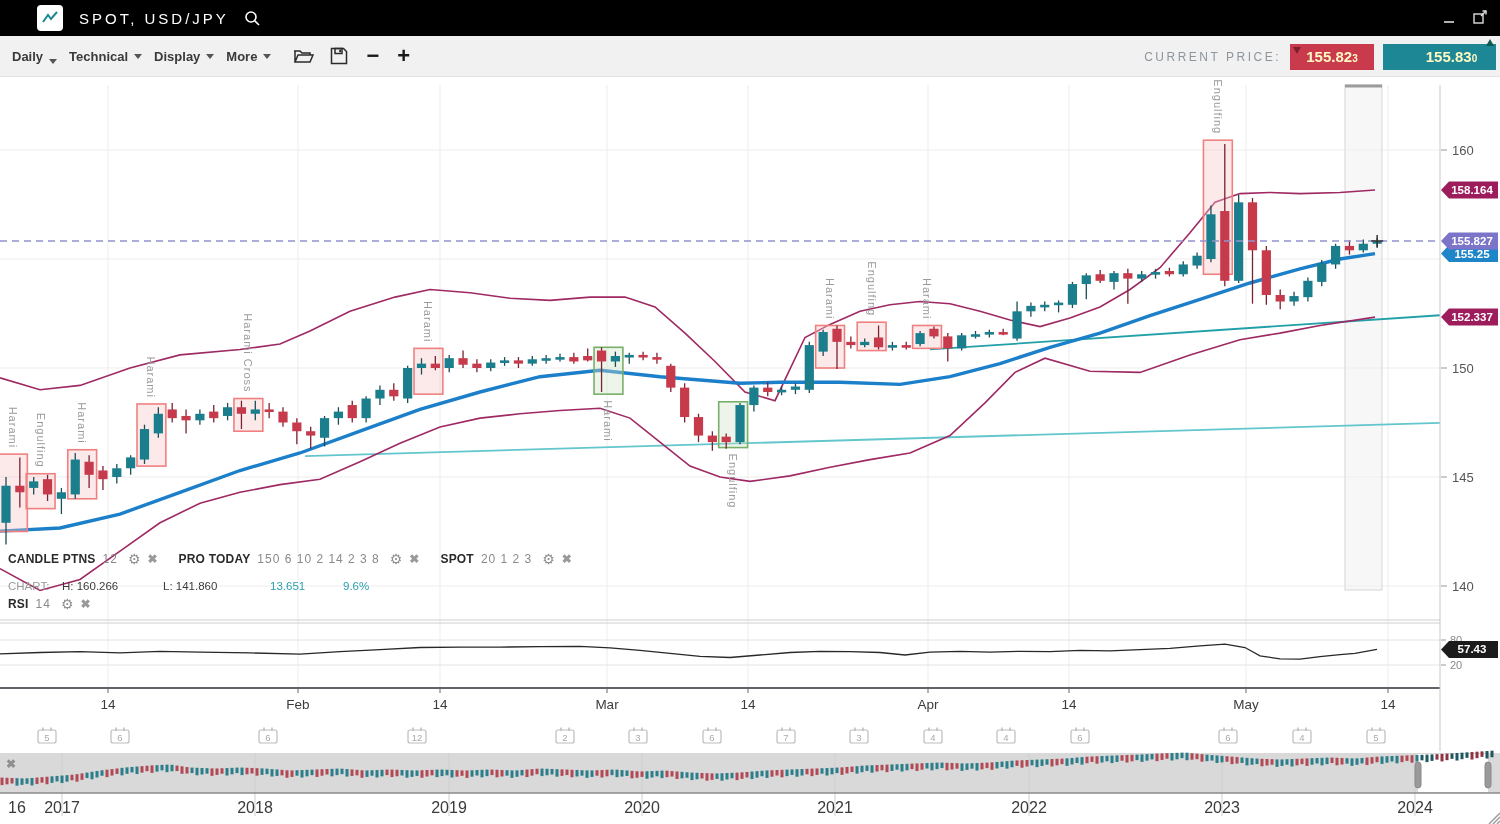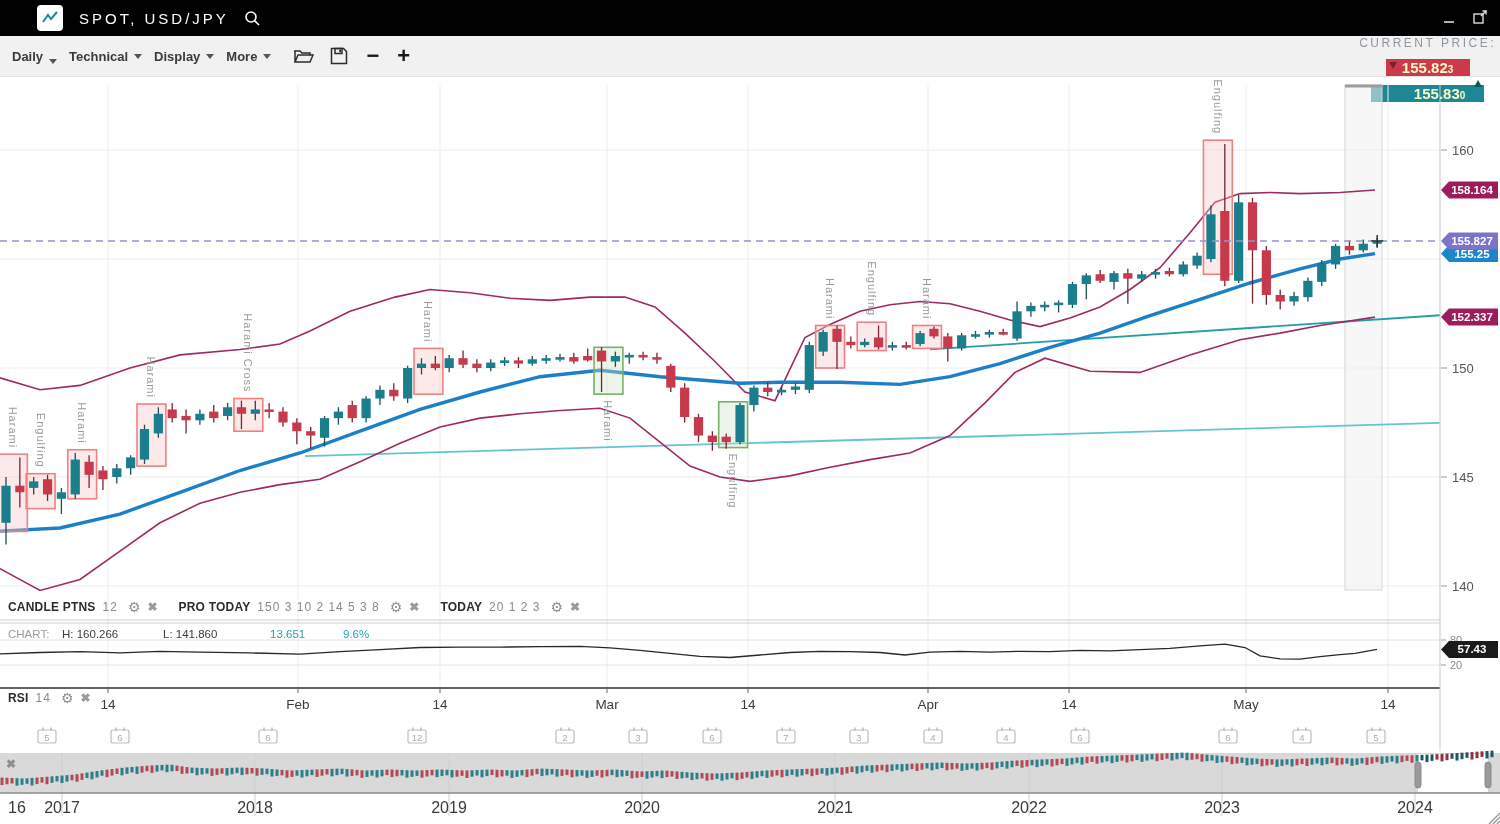--- a/index.html
+++ b/index.html
@@ -12,31 +12,31 @@
   .tsearch{margin-left:14px;display:flex;align-items:center;}
   .winbtns{position:absolute;right:10px;top:0;height:36px;display:flex;align-items:center;gap:14px;color:#ddd;}
   .winbtn{width:16px;height:16px;display:flex;align-items:center;justify-content:center;cursor:default;}
   
   .toolbar{position:absolute;left:0;top:36px;width:1500px;height:41px;background:#f1f1f1;display:flex;align-items:center;border-bottom:1px solid #e3e3e3;box-sizing:border-box;}
   .menu{display:flex;align-items:center;gap:6px;color:#3a3a3a;font-size:13px;font-weight:700;padding:4px 6px;}
   .menu:first-child{margin-left:6px;align-items:flex-end;}
   .caret{width:0;height:0;border-left:4.5px solid transparent;border-right:4.5px solid transparent;border-top:5px solid #555;}
   .toolicon{margin-left:16px;display:flex;align-items:center;}
   .zoombtn{font-size:22px;font-weight:700;color:#1a1a1a;margin-left:18px;line-height:1;}
-  .cp-wrap{position:absolute;right:4px;top:0;height:41px;display:flex;align-items:center;gap:9px;flex-direction:column;}
+  .cp-wrap{position:absolute;right:4px;top:0;height:41px;display:flex;align-items:center;gap:9px;}
   .cp-label{color:#8e959c;font-size:12px;letter-spacing:2.5px;font-weight:400;}
   .price-badge{position:relative;width:84px;height:26px;display:flex;align-items:center;justify-content:center;color:#fef9c3;font-size:15px;font-weight:700;}
   .price-badge .pip{font-size:10px;margin-top:3px;}
   .badge-bid{background:#c93a4d;}
   .badge-ask{background:#1d8795;width:89px;padding-left:24px;}
   .arr-down{position:absolute;left:3px;top:3px;width:0;height:0;border-left:4px solid transparent;border-right:4px solid transparent;border-top:7px solid #7d1f2f;}
   .arr-up{position:absolute;right:2px;top:-5px;width:0;height:0;border-left:4px solid transparent;border-right:4px solid transparent;border-bottom:7px solid #0d5a50;}
   
   #chartsvg{position:absolute;left:0;top:77px;}
-  .overlay{position:absolute;z-index:5;margin-top:48px;}
+  .overlay{position:absolute;z-index:5;}
   .legend-row{left:8px;display:flex;align-items:center;gap:7px;font-size:12px;color:#8a8a8a;white-space:nowrap;}
   .ind-name{color:#2b2b2b;font-weight:700;font-size:12px;letter-spacing:.2px;}
   .ind-params{color:#8a8a8a;font-size:12px;letter-spacing:1px;}
   .ind-gear{color:#8f8f8f;font-size:14px;margin-left:3px;}
   .ind-close{color:#9a9a9a;font-size:12px;font-weight:700;margin-right:14px;}
   .stats{left:8px;font-size:11.5px;line-height:15px;color:#444;}
   .stats .row{display:flex;}
   .stats .c0{width:54px;color:#9b9b9b;}
   .stats .c1{width:101px;color:#3c3c3c;}
   .stats .c2{width:107px;color:#3c3c3c;}
@@ -881,39 +881,39 @@
         </g>
       </g>
     </svg>
 
   <div class="overlay legend-row" style="top:551px">
     <span class="ind-name">CANDLE PTNS</span>
     <span class="ind-params">12</span>
     <span class="ind-gear">⚙</span>
     <span class="ind-close">✖</span>
     <span class="ind-name">PRO TODAY</span>
-    <span class="ind-params">150 3 10 2 14 5 3 8</span>
+    <span class="ind-params">150 6 10 2 14 2 3 8</span>
     <span class="ind-gear">⚙</span>
     <span class="ind-close">✖</span>
-    <span class="ind-name">TODAY</span>
+    <span class="ind-name">SPOT</span>
     <span class="ind-params">20 1 2 3</span>
     <span class="ind-gear">⚙</span>
     <span class="ind-close">✖</span>
   </div>
 
   <div class="overlay stats" style="top:579px">
     <div class="row">
       <span class="c0">CHART:</span>
         <span class="c1">H: 160.266</span>
         <span class="c2">L: 141.860</span>
         <span class="c3">13.651</span>
         <span class="c4">9.6%</span>
     </div>
   </div>
 
-  <div class="overlay legend-row" style="top:642px">
+  <div class="overlay legend-row" style="top:596px">
     <span class="ind-name">RSI</span>
     <span class="ind-params">14</span>
     <span class="ind-gear">⚙</span>
     <span class="ind-close">✖</span>
   </div>
 
 </div>
 
 </body></html>

